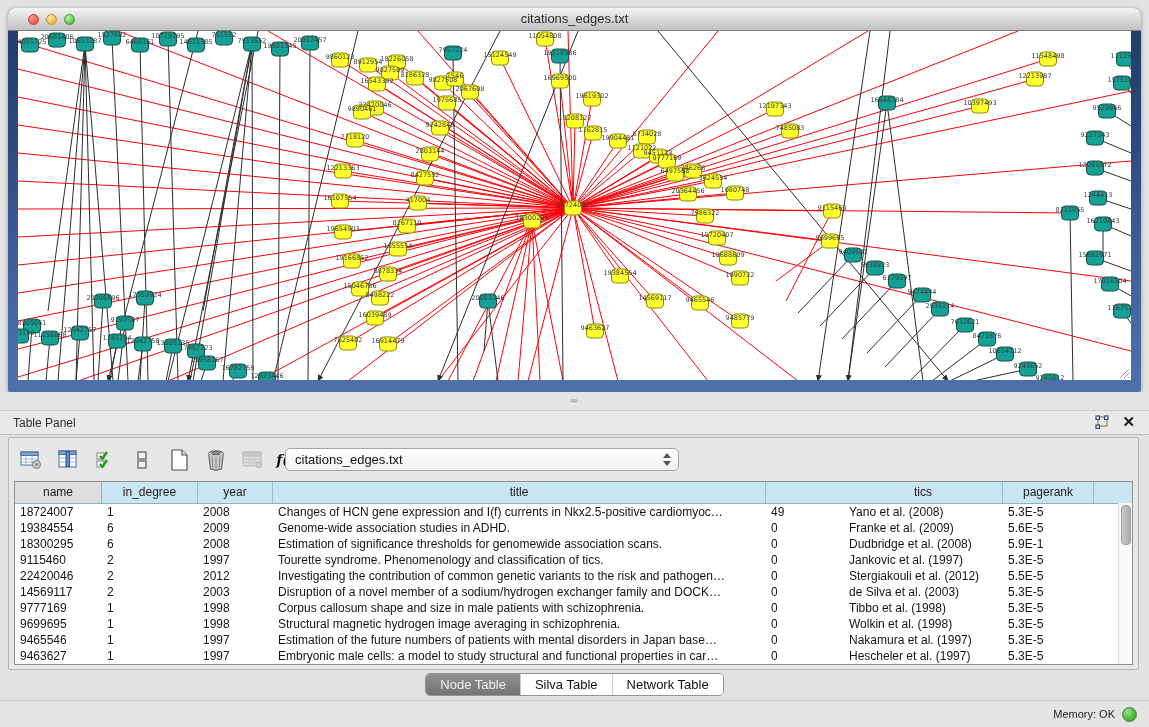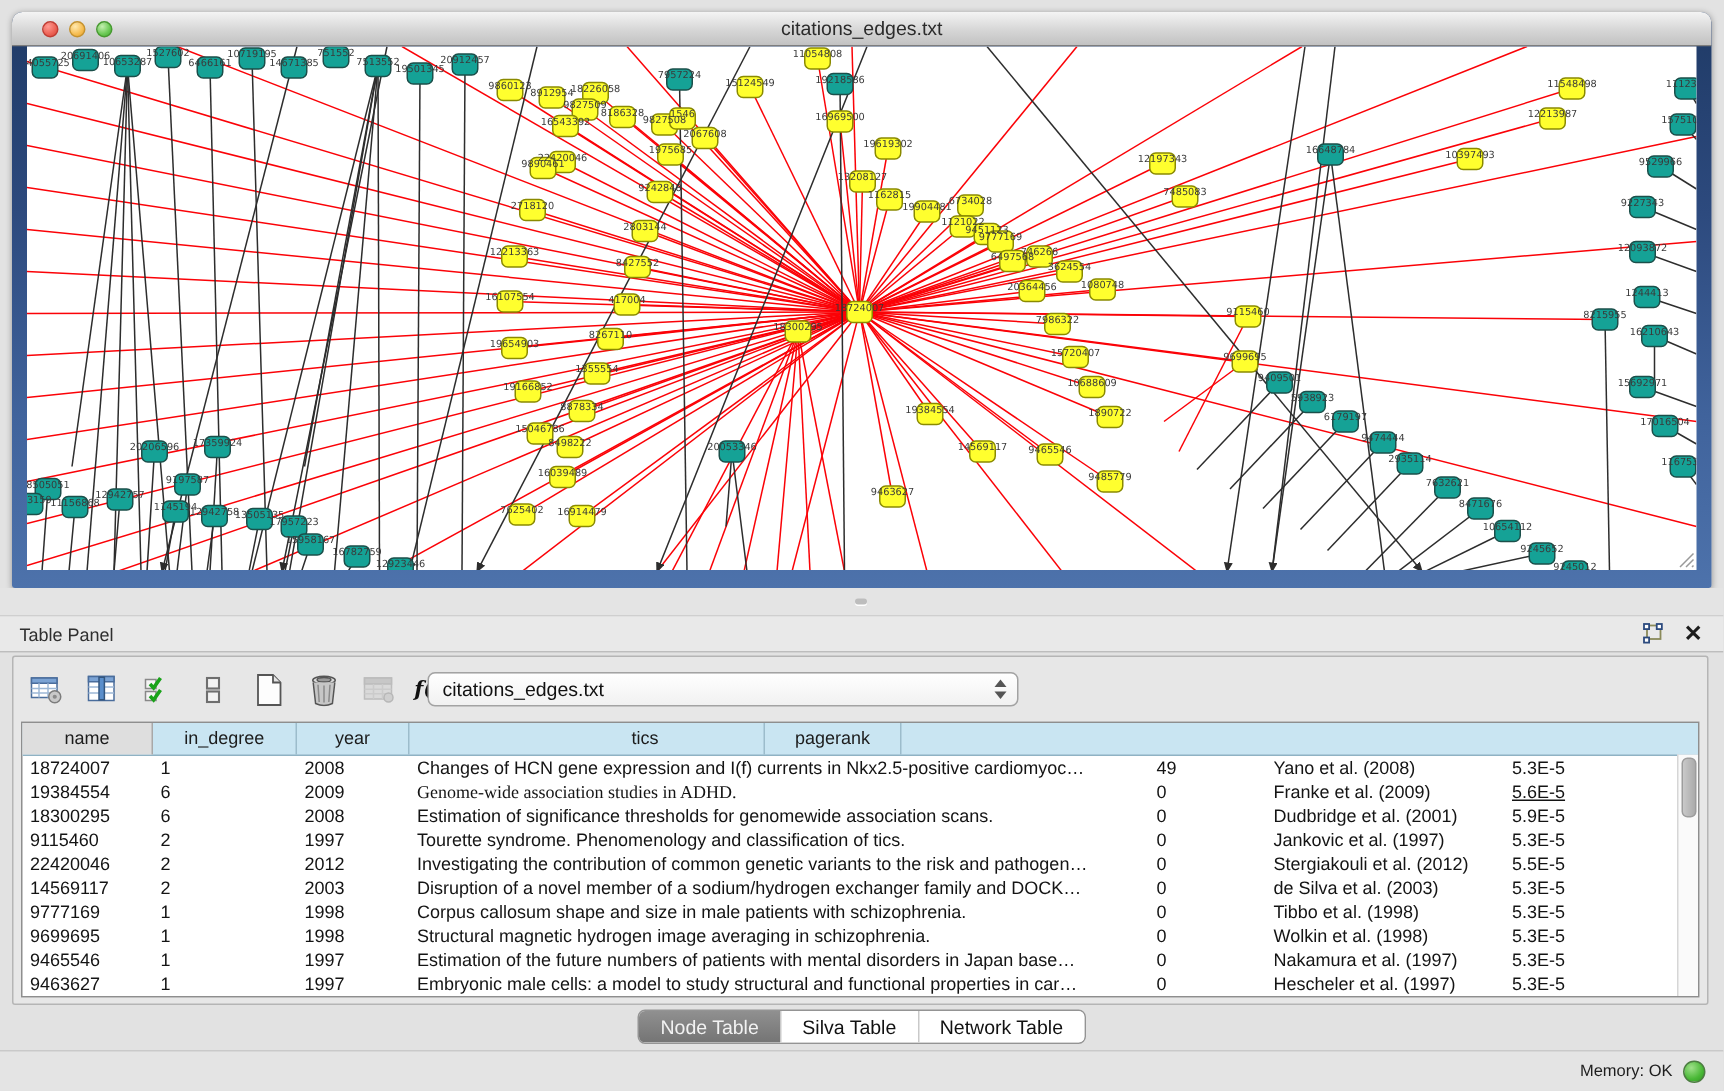--- a/index.html
+++ b/index.html
@@ -584,51 +584,52 @@
         <div class="up"></div>
         <div class="down"></div>
       </span>
   </div>
 
   <div class="tablewrap">
     <div class="thead" id="thead">
         <div class="th gray" style="width: 87px;">name</div>
         <div class="th" style="width: 96px; text-align: center;">in_degree</div>
         <div class="th" style="width: 75px;">year</div>
+        <div class="th" style="width: 493px;">title</div>
         <div class="th" style="width: 78px; margin-top: 40px;"><span class="sorttri">△</span>out_de…</div>
         <div class="th" style="width: 159px;">tics</div>
         <div class="th" style="width: 91px;">pagerank</div>
       </div>
     <div id="tbody">
         <div class="trow">
           <div class="td" style="width: 87px;">18724007</div>
           <div class="td" style="width: 96px;">1</div>
           <div class="td" style="width: 75px;">2008</div>
           <div class="td" style="width: 493px;">Changes of HCN gene expression and I(f) currents in Nkx2.5-positive cardiomyoc…</div>
           <div class="td" style="width: 78px;">49</div>
           <div class="td" style="width: 159px;">Yano et al. (2008)</div>
           <div class="td" style="width: 91px;">5.3E-5</div>
         </div>
         <div class="trow">
           <div class="td" style="width: 87px;">19384554</div>
           <div class="td" style="width: 96px;">6</div>
           <div class="td" style="width: 75px;">2009</div>
-          <div class="td" style="width: 493px; font-family: Liberation Serif, serif;">Genome-wide association studies in ADHD.</div>
+          <div class="td" style="width: 493px;">Genome-wide association studies in ADHD.</div>
           <div class="td" style="width: 78px;">0</div>
           <div class="td" style="width: 159px;">Franke et al. (2009)</div>
-          <div class="td" style="width: 91px; text-decoration: underline;">5.6E-5</div>
+          <div class="td" style="width: 91px;">5.6E-5</div>
         </div>
         <div class="trow">
           <div class="td" style="width: 87px;">18300295</div>
           <div class="td" style="width: 96px;">6</div>
           <div class="td" style="width: 75px;">2008</div>
           <div class="td" style="width: 493px;">Estimation of significance thresholds for genomewide association scans.</div>
           <div class="td" style="width: 78px;">0</div>
-          <div class="td" style="width: 159px;">Dudbridge et al. (2001)</div>
-          <div class="td" style="width: 91px;">5.9E-5</div>
+          <div class="td" style="width: 159px;">Dudbridge et al. (2008)</div>
+          <div class="td" style="width: 91px;">5.9E-1</div>
         </div>
         <div class="trow">
           <div class="td" style="width: 87px;">9115460</div>
           <div class="td" style="width: 96px;">2</div>
           <div class="td" style="width: 75px;">1997</div>
           <div class="td" style="width: 493px;">Tourette syndrome. Phenomenology and classification of tics.</div>
           <div class="td" style="width: 78px;">0</div>
           <div class="td" style="width: 159px;">Jankovic et al. (1997)</div>
           <div class="td" style="width: 91px;">5.3E-5</div>
         </div>

